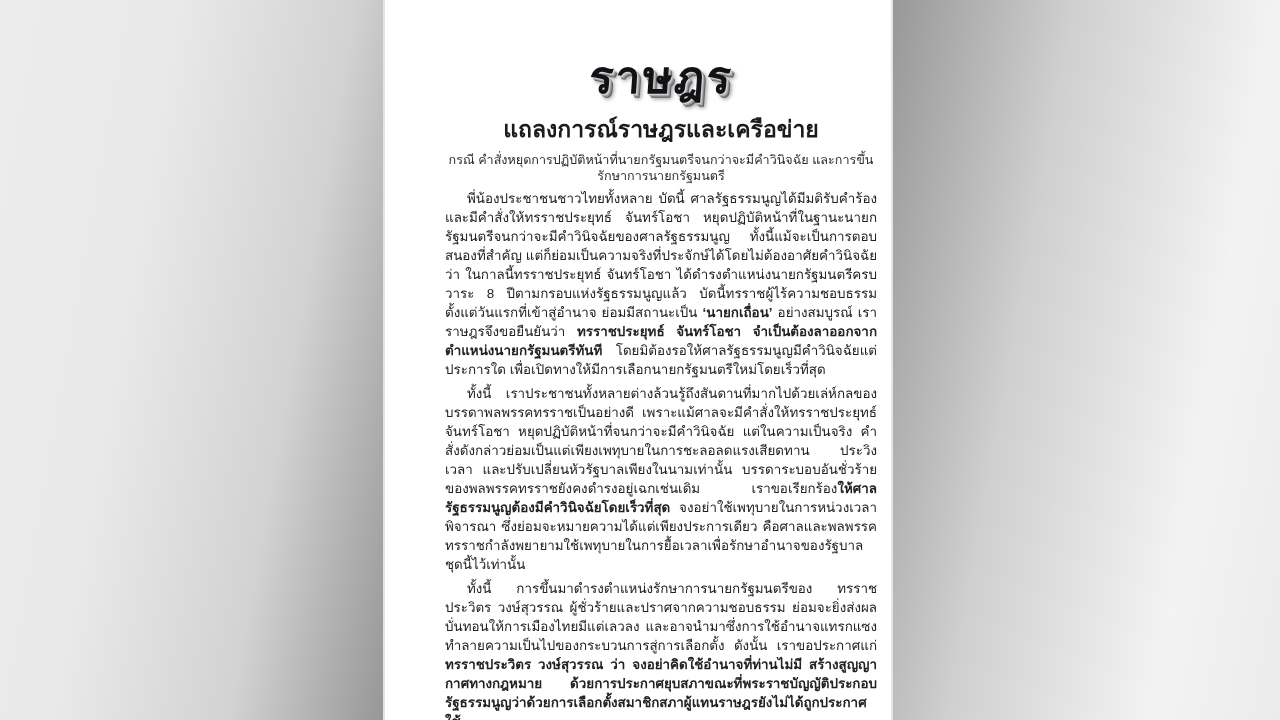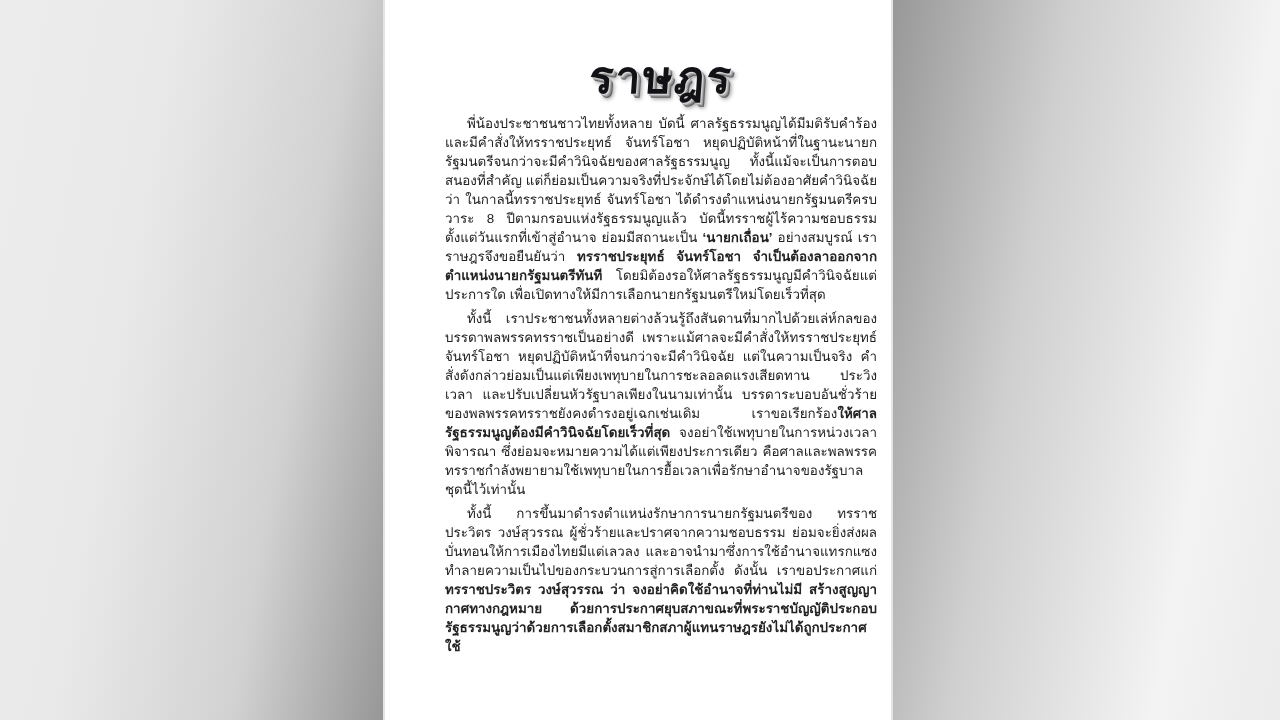--- a/index.html
+++ b/index.html
@@ -68,20 +68,22 @@
   }
   b{font-weight:700;}
 </style>
 </head>
 <body>
 
 <div class="backdrop backdrop-left"></div>
 
 <div class="page">
   <div class="logo">ราษฎร</div>
+  <h1 class="title">แถลงการณ์ราษฎรและเครือข่าย</h1>
+  <p class="subtitle">กรณี คำสั่งหยุดการปฏิบัติหน้าที่นายกรัฐมนตรีจนกว่าจะมีคำวินิจฉัย และการขึ้นรักษาการนายกรัฐมนตรี</p>
 
   <div class="body-text">
     <div>
         <p class="para"><span>พี่น้องประชาชนชาวไทยทั้งหลาย บัดนี้ ศาลรัฐธรรมนูญได้มีมติรับคำร้อง และมีคำสั่งให้ทรราชประยุทธ์ จันทร์โอชา หยุดปฏิบัติหน้าที่ในฐานะนายกรัฐมนตรีจนกว่าจะมีคำวินิจฉัยของศาลรัฐธรรมนูญ ทั้งนี้แม้จะเป็นการตอบสนองที่สำคัญ แต่ก็ย่อมเป็นความจริงที่ประจักษ์ได้โดยไม่ต้องอาศัยคำวินิจฉัยว่า ในกาลนี้ทรราชประยุทธ์ จันทร์โอชา ได้ดำรงตำแหน่งนายกรัฐมนตรีครบวาระ 8 ปีตามกรอบแห่งรัฐธรรมนูญแล้ว บัดนี้ทรราชผู้ไร้ความชอบธรรมตั้งแต่วันแรกที่เข้าสู่อำนาจ ย่อมมีสถานะเป็น </span><b>‘นายกเถื่อน’</b><span> อย่างสมบูรณ์ เราราษฎรจึงขอยืนยันว่า </span><b>ทรราชประยุทธ์ จันทร์โอชา จำเป็นต้องลาออกจากตำแหน่งนายกรัฐมนตรีทันที</b><span> โดยมิต้องรอให้ศาลรัฐธรรมนูญมีคำวินิจฉัยแต่ประการใด เพื่อเปิดทางให้มีการเลือกนายกรัฐมนตรีใหม่โดยเร็วที่สุด</span></p>
         <p class="para"><span>ทั้งนี้ เราประชาชนทั้งหลายต่างล้วนรู้ถึงสันดานที่มากไปด้วยเล่ห์กลของบรรดาพลพรรคทรราชเป็นอย่างดี เพราะแม้ศาลจะมีคำสั่งให้ทรราชประยุทธ์ จันทร์โอชา หยุดปฏิบัติหน้าที่จนกว่าจะมีคำวินิจฉัย แต่ในความเป็นจริง คำสั่งดังกล่าวย่อมเป็นแต่เพียงเพทุบายในการชะลอลดแรงเสียดทาน ประวิงเวลา และปรับเปลี่ยนหัวรัฐบาลเพียงในนามเท่านั้น บรรดาระบอบอันชั่วร้ายของพลพรรคทรราชยังคงดำรงอยู่เฉกเช่นเดิม เราขอเรียกร้อง</span><b>ให้ศาลรัฐธรรมนูญต้องมีคำวินิจฉัยโดยเร็วที่สุด</b><span> จงอย่าใช้เพทุบายในการหน่วงเวลาพิจารณา ซึ่งย่อมจะหมายความได้แต่เพียงประการเดียว คือศาลและพลพรรคทรราชกำลังพยายามใช้เพทุบายในการยื้อเวลาเพื่อรักษาอำนาจของรัฐบาลชุดนี้ไว้เท่านั้น</span></p>
         <p class="para"><span>ทั้งนี้ การขึ้นมาดำรงตำแหน่งรักษาการนายกรัฐมนตรีของ ทรราชประวิตร วงษ์สุวรรณ ผู้ชั่วร้ายและปราศจากความชอบธรรม ย่อมจะยิ่งส่งผลบั่นทอนให้การเมืองไทยมีแต่เลวลง และอาจนำมาซึ่งการใช้อำนาจแทรกแซงทำลายความเป็นไปของกระบวนการสู่การเลือกตั้ง ดังนั้น เราขอประกาศแก่ </span><b>ทรราชประวิตร วงษ์สุวรรณ ว่า จงอย่าคิดใช้อำนาจที่ท่านไม่มี สร้างสูญญากาศทางกฎหมาย ด้วยการประกาศยุบสภาขณะที่พระราชบัญญัติประกอบรัฐธรรมนูญว่าด้วยการเลือกตั้งสมาชิกสภาผู้แทนราษฎรยังไม่ได้ถูกประกาศใช้</b></p>
       </div>
 
   </div>
 </div>

